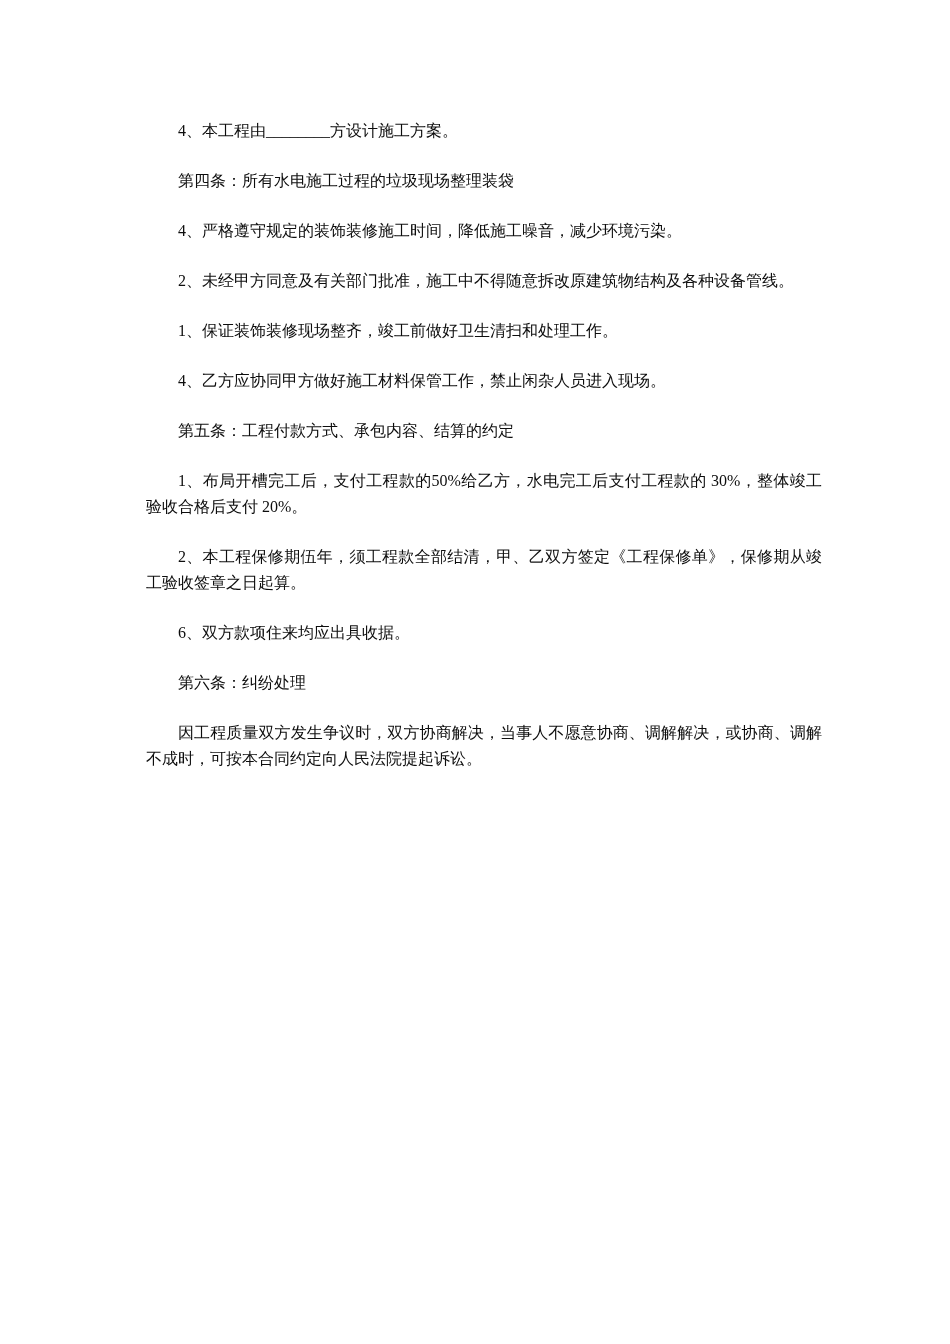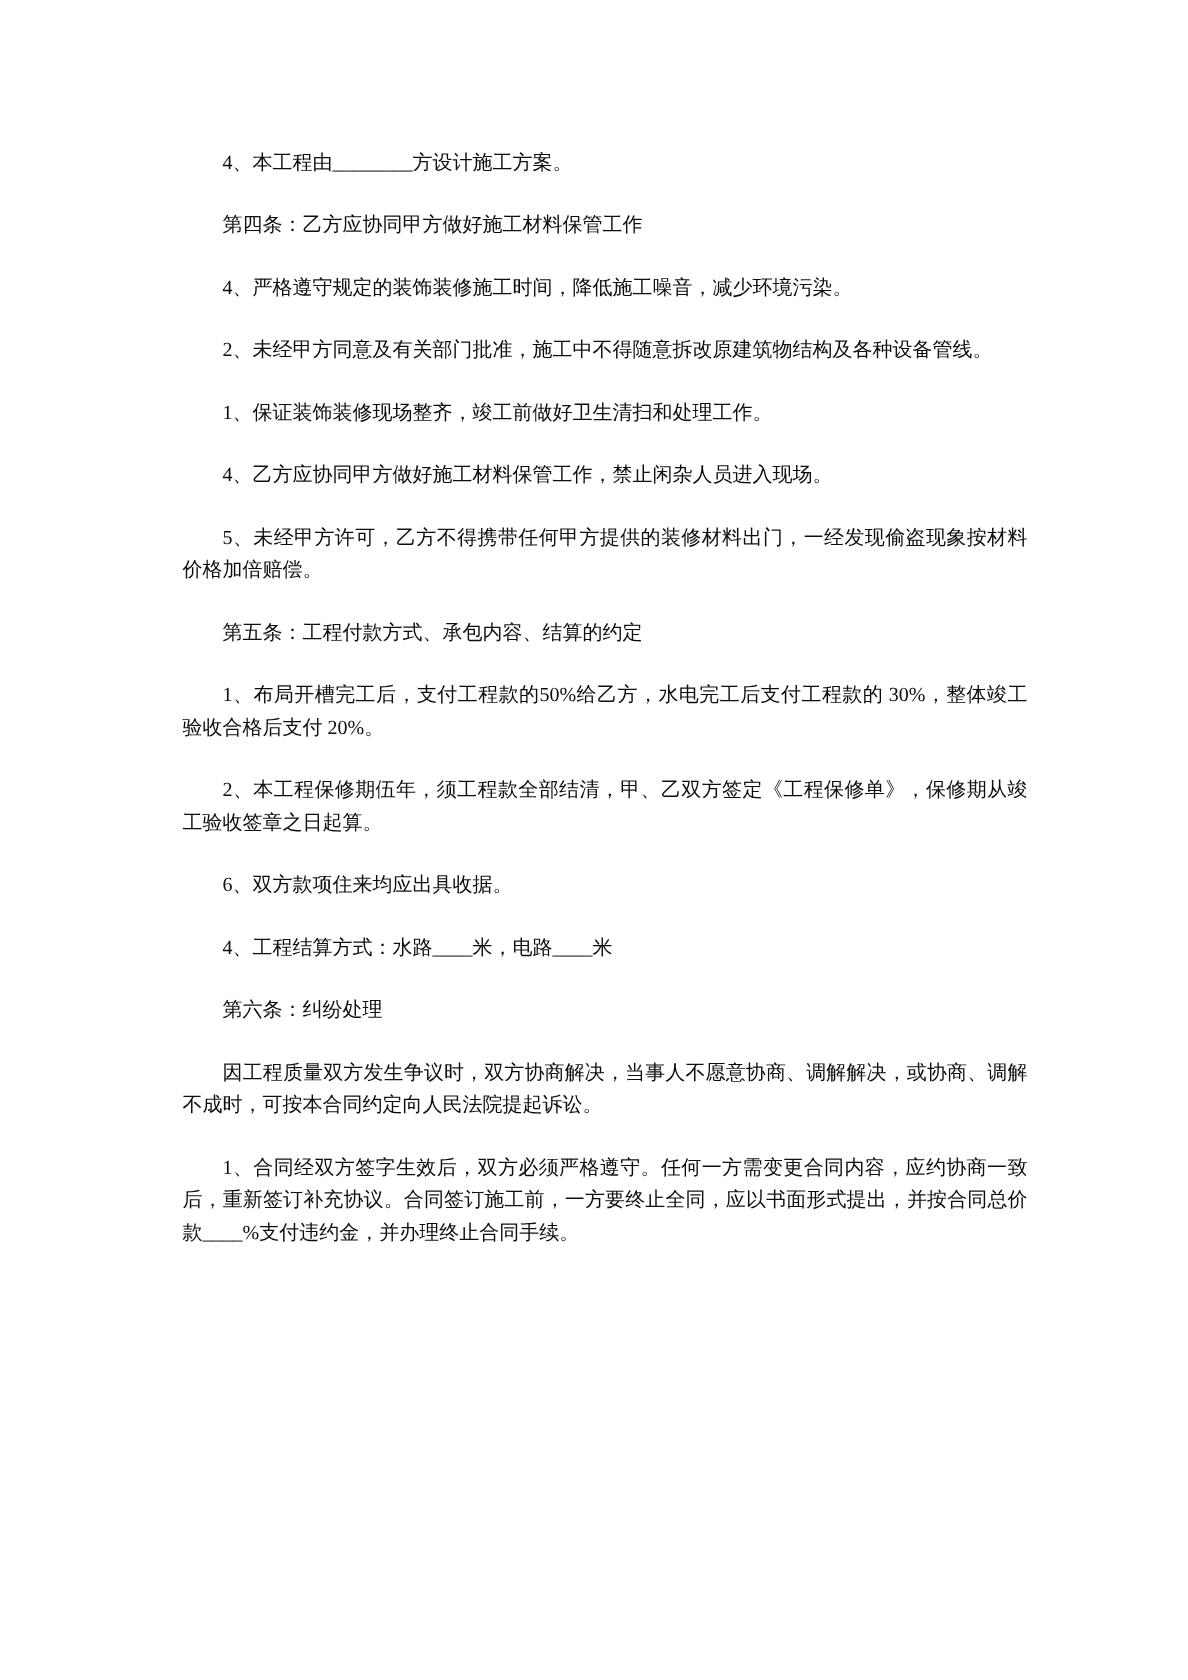--- a/index.html
+++ b/index.html
@@ -24,27 +24,24 @@
     text-align: justify;
     text-indent: 2em;
     word-break: break-all;
   }
 </style>
 </head>
 <body>
 
 <div class="page">
   <p>4、本工程由________方设计施工方案。</p>
-  <p>第四条：乙方应协同甲方做好施工材料保管工作</p>
+  <p>第四条：所有水电施工过程的垃圾现场整理装袋</p>
   <p>4、严格遵守规定的装饰装修施工时间，降低施工噪音，减少环境污染。</p>
   <p>2、未经甲方同意及有关部门批准，施工中不得随意拆改原建筑物结构及各种设备管线。</p>
   <p>1、保证装饰装修现场整齐，竣工前做好卫生清扫和处理工作。</p>
   <p>4、乙方应协同甲方做好施工材料保管工作，禁止闲杂人员进入现场。</p>
-  <p>5、未经甲方许可，乙方不得携带任何甲方提供的装修材料出门，一经发现偷盗现象按材料价格加倍赔偿。</p>
   <p>第五条：工程付款方式、承包内容、结算的约定</p>
   <p>1、布局开槽完工后，支付工程款的50%给乙方，水电完工后支付工程款的 30%，整体竣工验收合格后支付 20%。</p>
   <p>2、本工程保修期伍年，须工程款全部结清，甲、乙双方签定《工程保修单》，保修期从竣工验收签章之日起算。</p>
   <p>6、双方款项住来均应出具收据。</p>
-  <p>4、工程结算方式：水路____米，电路____米</p>
   <p>第六条：纠纷处理</p>
   <p>因工程质量双方发生争议时，双方协商解决，当事人不愿意协商、调解解决，或协商、调解不成时，可按本合同约定向人民法院提起诉讼。</p>
-  <p>1、合同经双方签字生效后，双方必须严格遵守。任何一方需变更合同内容，应约协商一致后，重新签订补充协议。合同签订施工前，一方要终止全同，应以书面形式提出，并按合同总价款____%支付违约金，并办理终止合同手续。</p>
 </div>
 
 </body></html>

